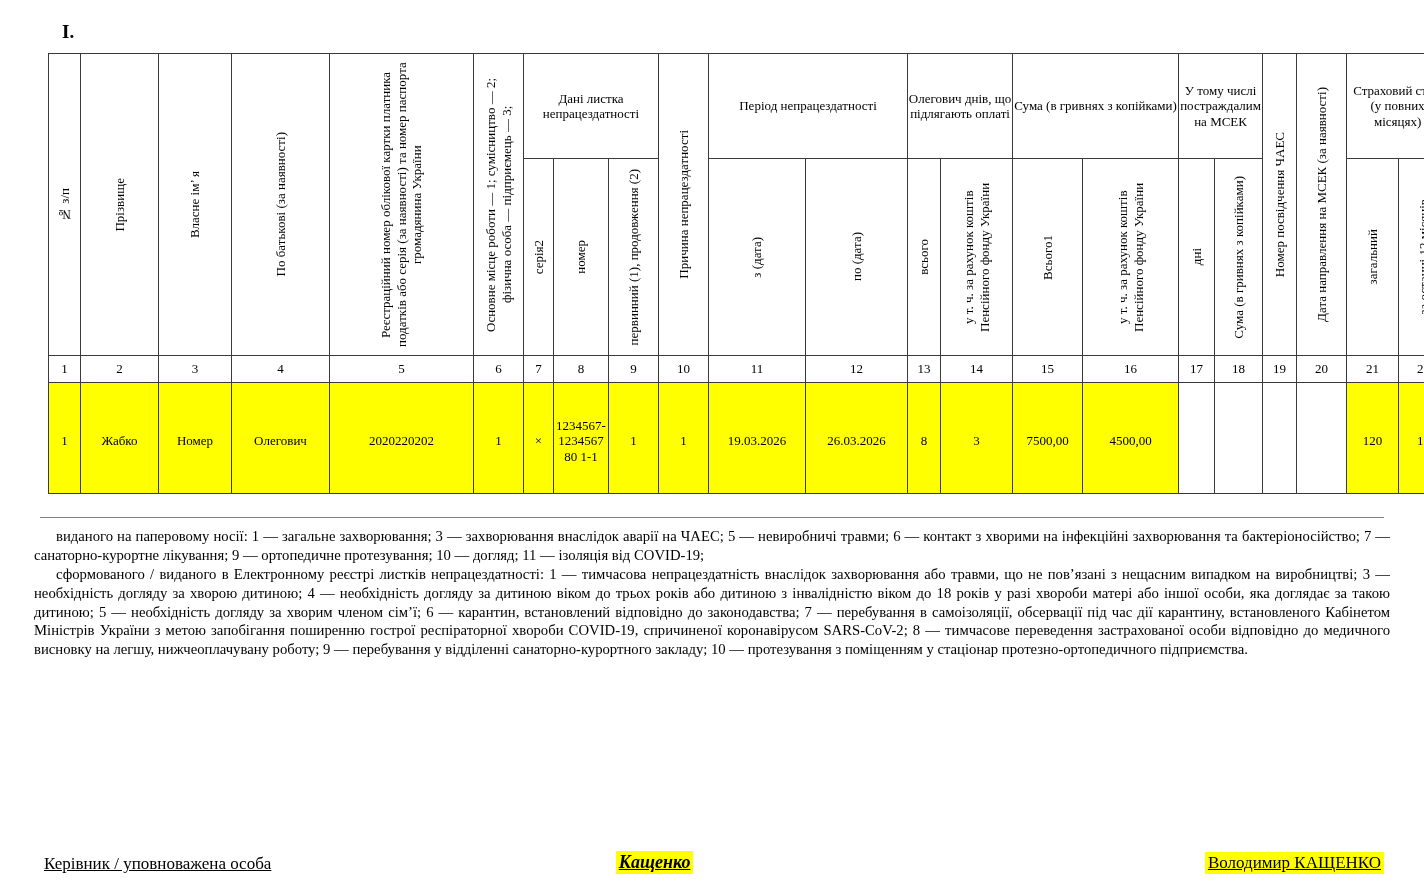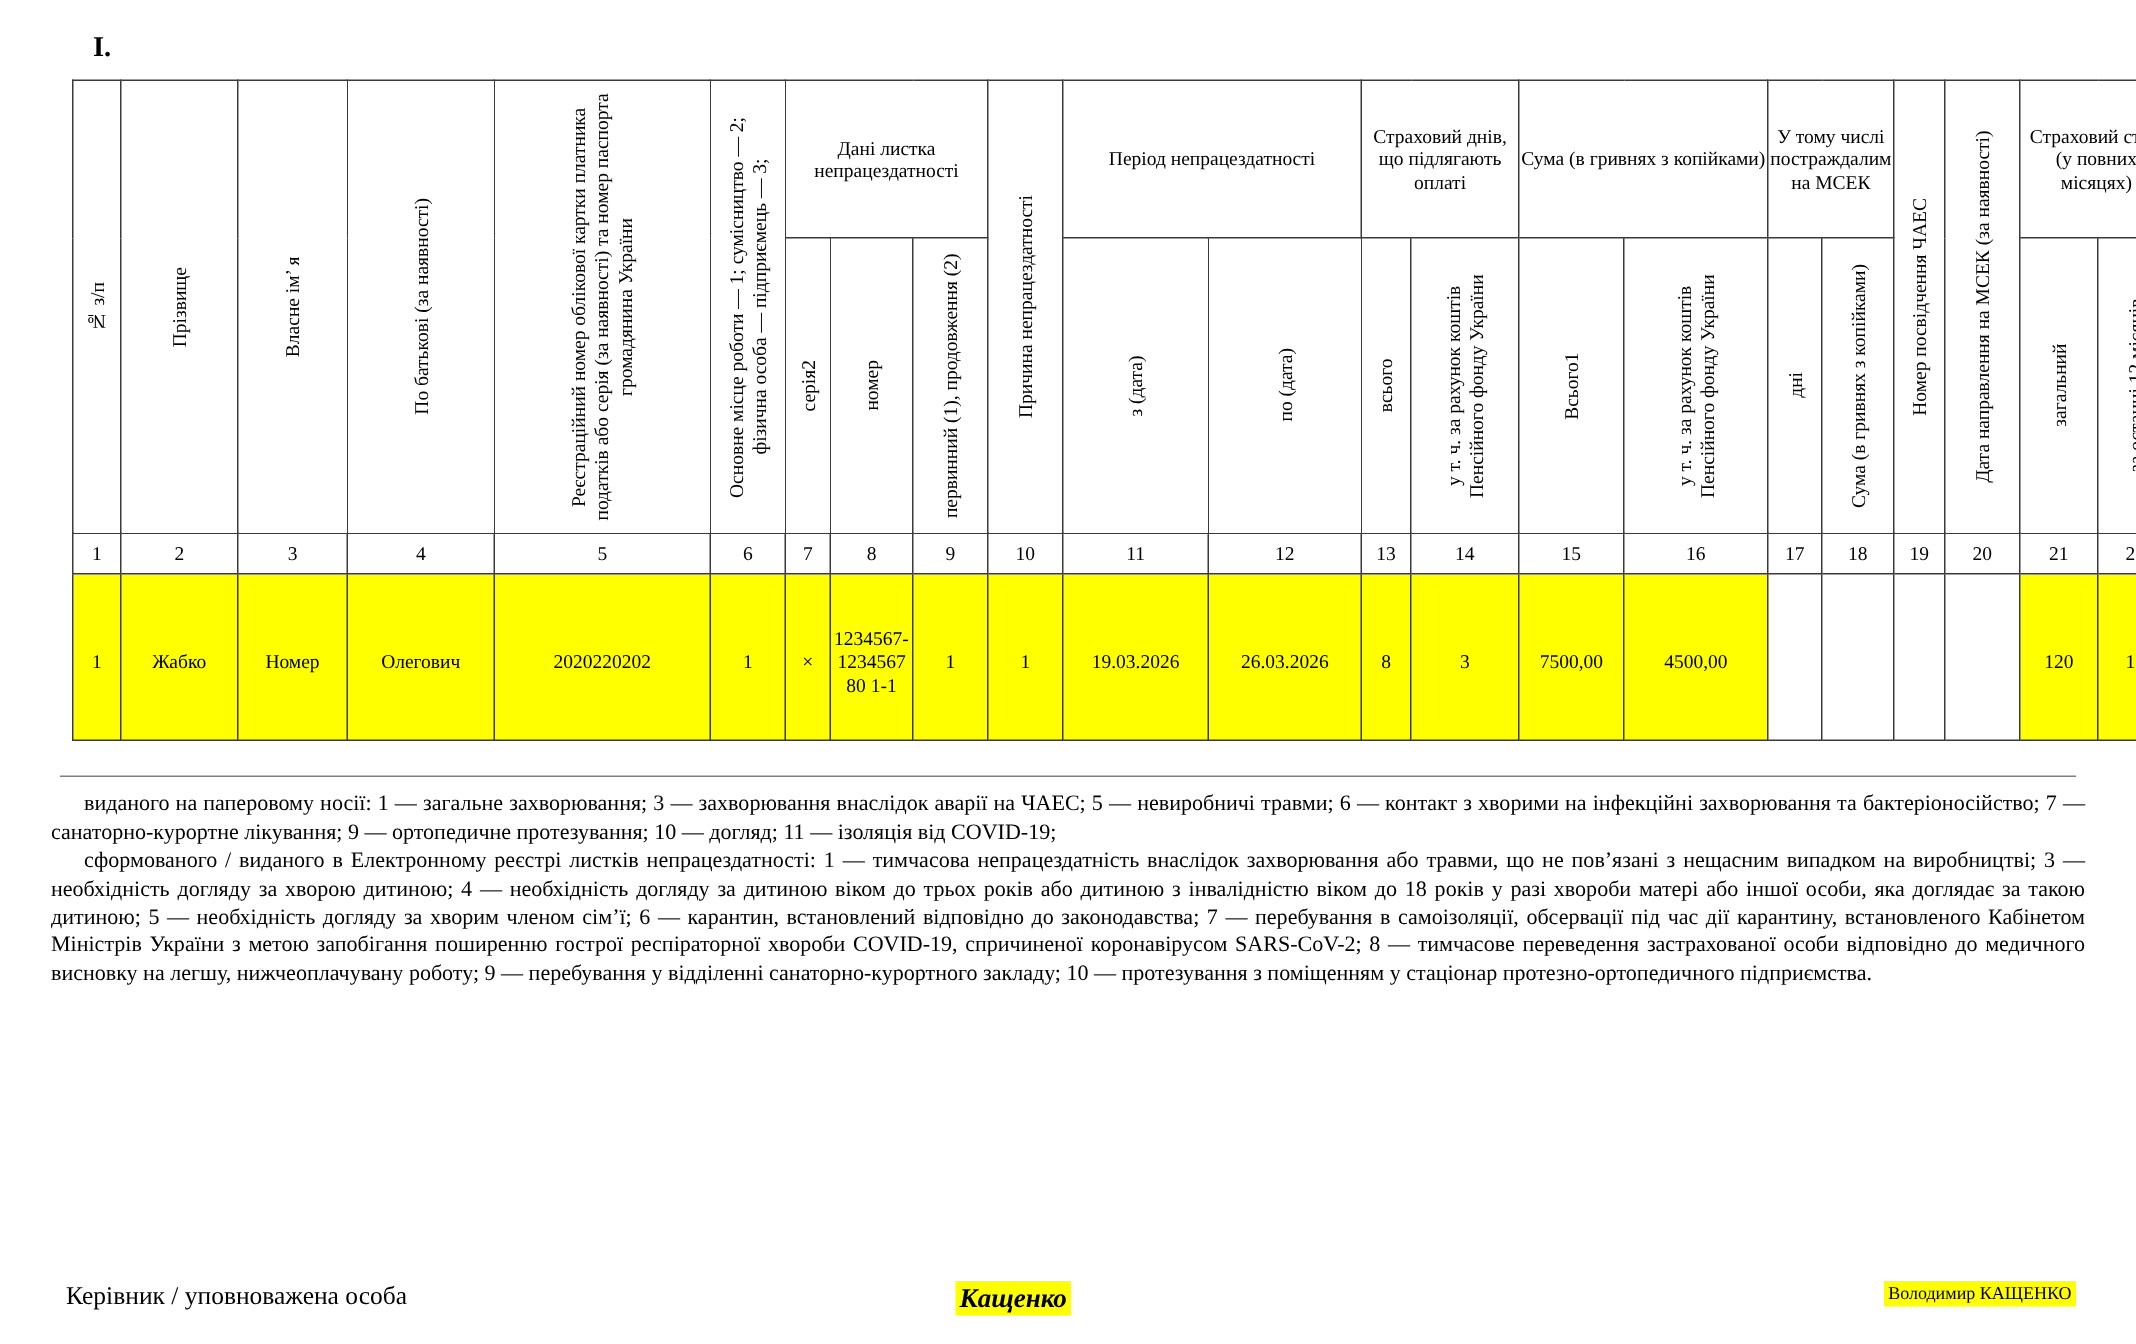--- a/index.html
+++ b/index.html
@@ -98,40 +98,41 @@
     text-align: justify;
   }
   .notes p { margin: 0; }
   .notes .sup { vertical-align: super; font-size: 10px; }
   .indent { text-indent: 22px; }
 
   
   .signature {
     position: absolute;
     left: 0; right: 0;
-    bottom: 8px;
+    bottom: 22px;
     height: 34px;
     padding: 0 40px 0 44px;
     display: flex;
-    align-items: flex-start;
+    align-items: flex-end;
     font-size: 17px;
+    text-decoration: underline;
   }
   .sig-role { flex: 0 0 auto; }
   .sig-spacer-a { flex: 1 1 auto; }
   .sig-spacer-b { flex: 1.45 1 auto; }
   .hl {
     background: #ffff00;
     padding: 1px 3px;
   }
   .sig-sign {
     font-style: italic;
     font-weight: bold;
     font-size: 18px;
   }
-  .sig-name { font-size: 12px; margin-left: 12px; }
+  .sig-name { font-size: 17px; margin-left: 12px; }
 </style>
 </head>
 <body>
 
 <div class="doc-title">
   <span class="numeral">I.</span>
 </div>
 
 <div class="table-wrap">
   <table class="form">
@@ -187,21 +188,21 @@
 
       <td rowspan="2" class="vert tall">
         <span>Причина непрацездатності</span>
       </td>
 
       <td colspan="2" class="grouphead">
         <span>Період непрацездатності</span>
       </td>
 
       <td colspan="2" class="grouphead">
-        <span>Страховий днів, що підлягають оплаті</span>
+        <span>Олегович днів, що підлягають оплаті</span>
       </td>
 
       <td colspan="2" class="grouphead">
         <span>Сума (в гривнях з копійками)</span>
       </td>
 
       <td colspan="2" class="grouphead">
         <span>У тому числі постраждалим на МСЕК</span>
       </td>
 

